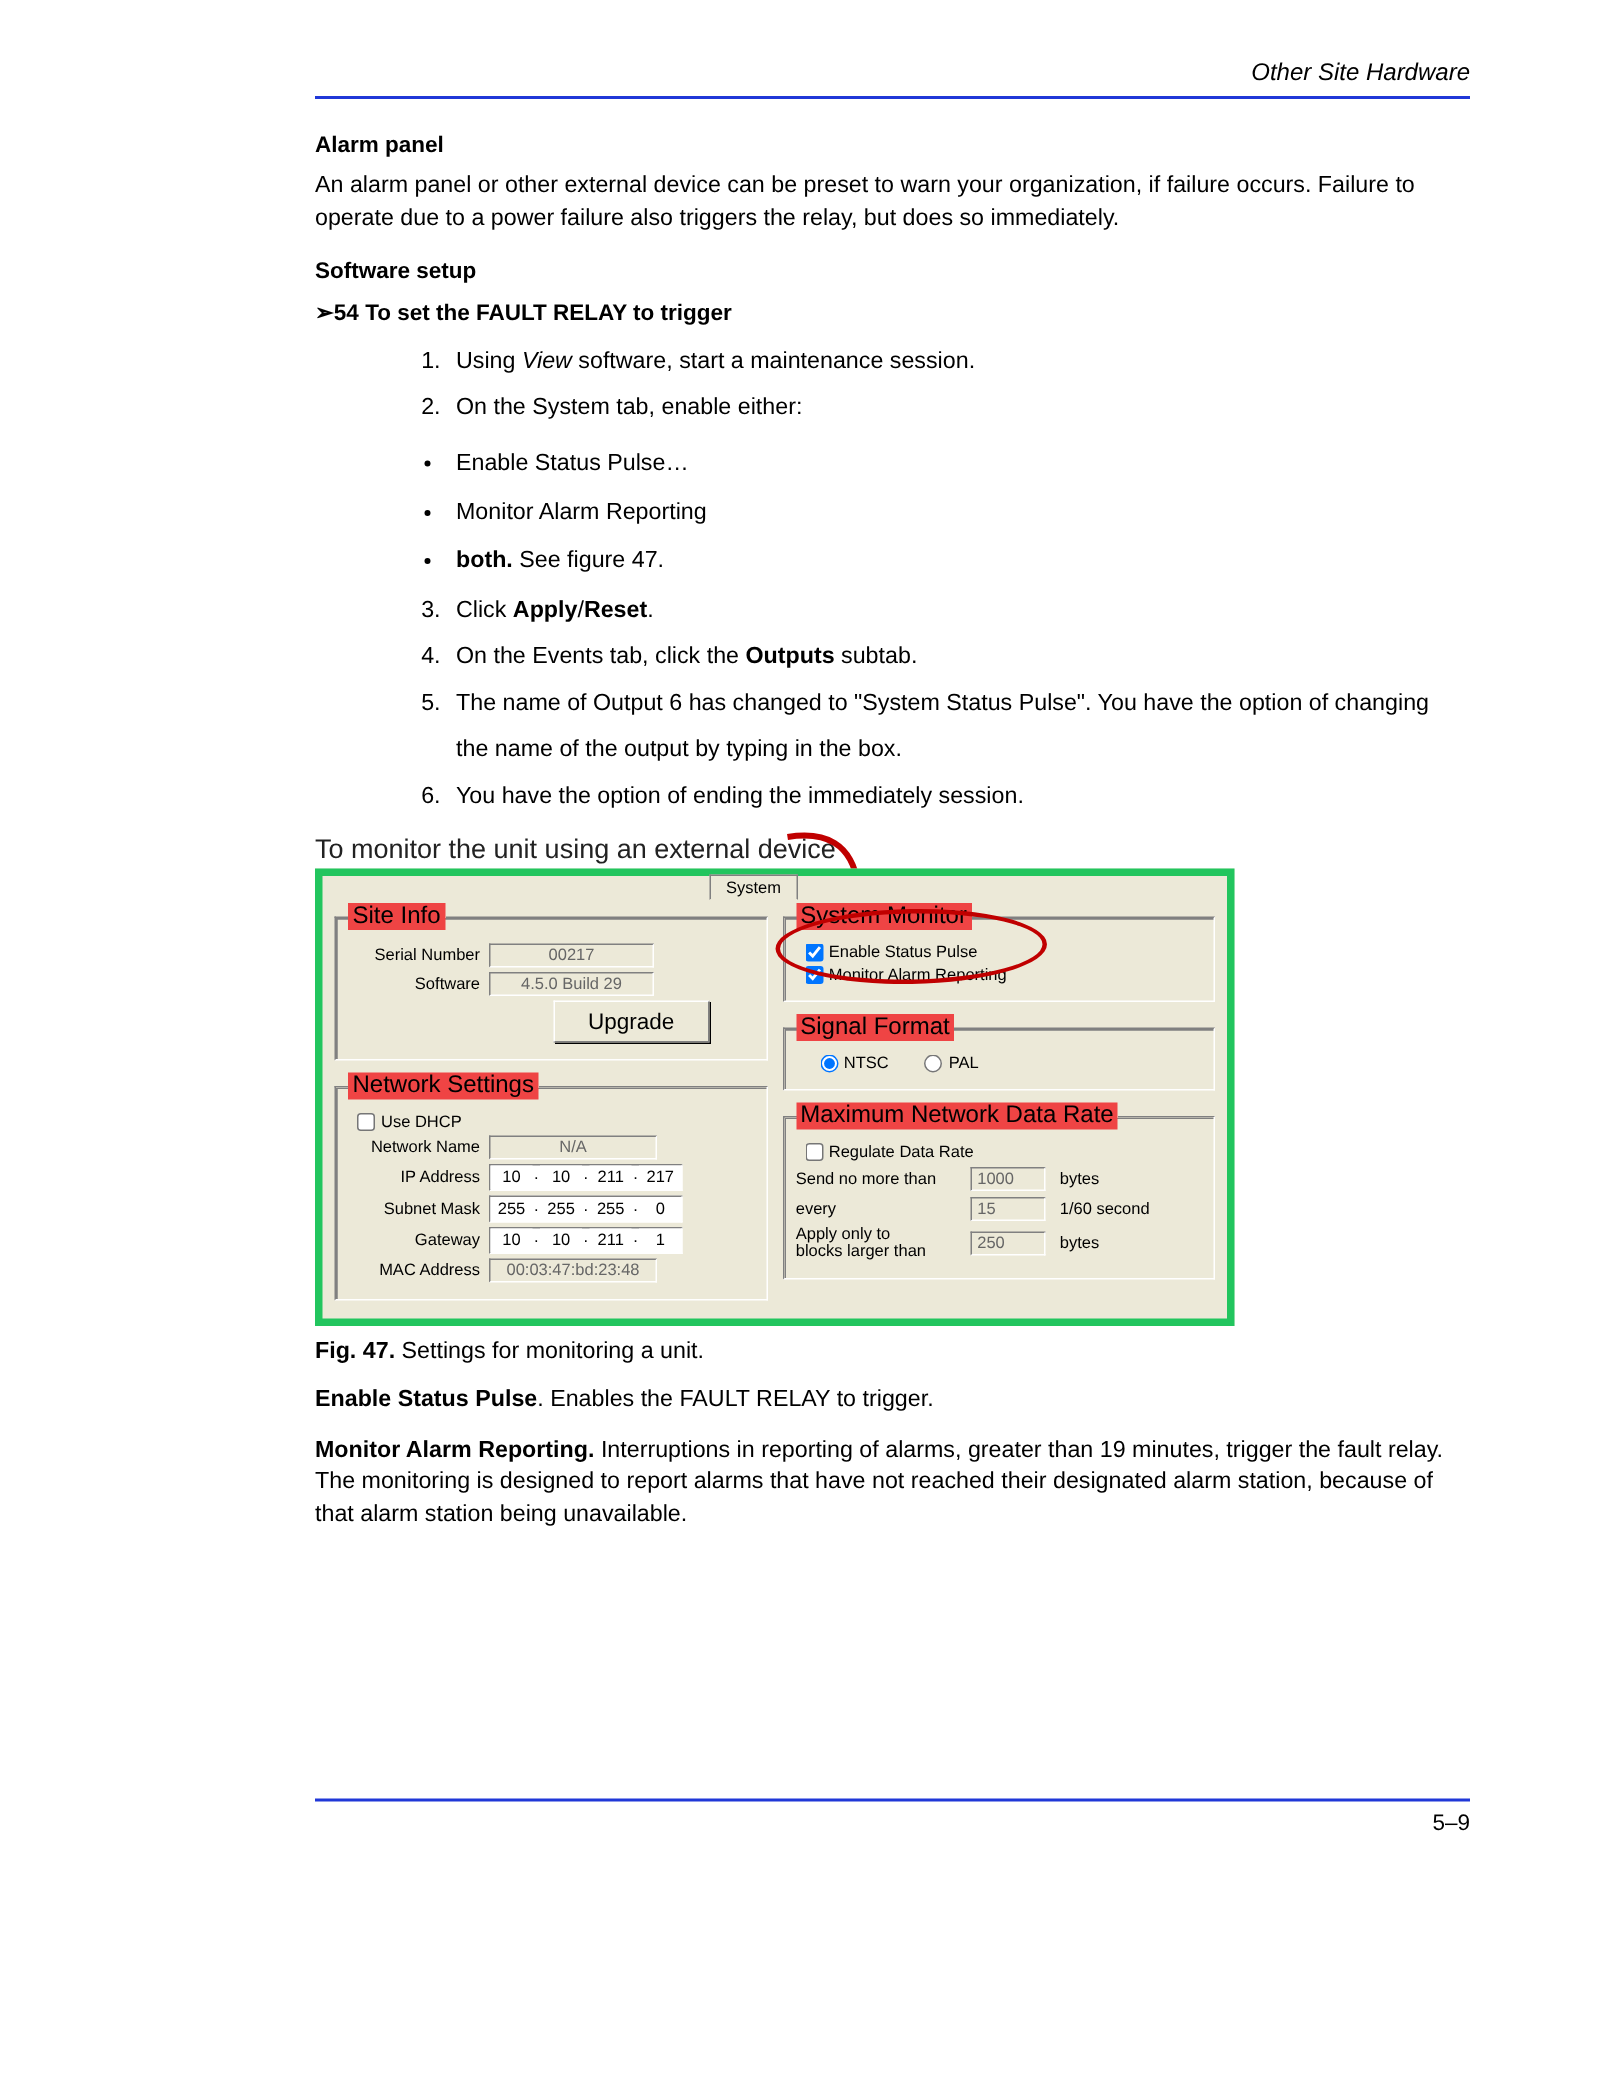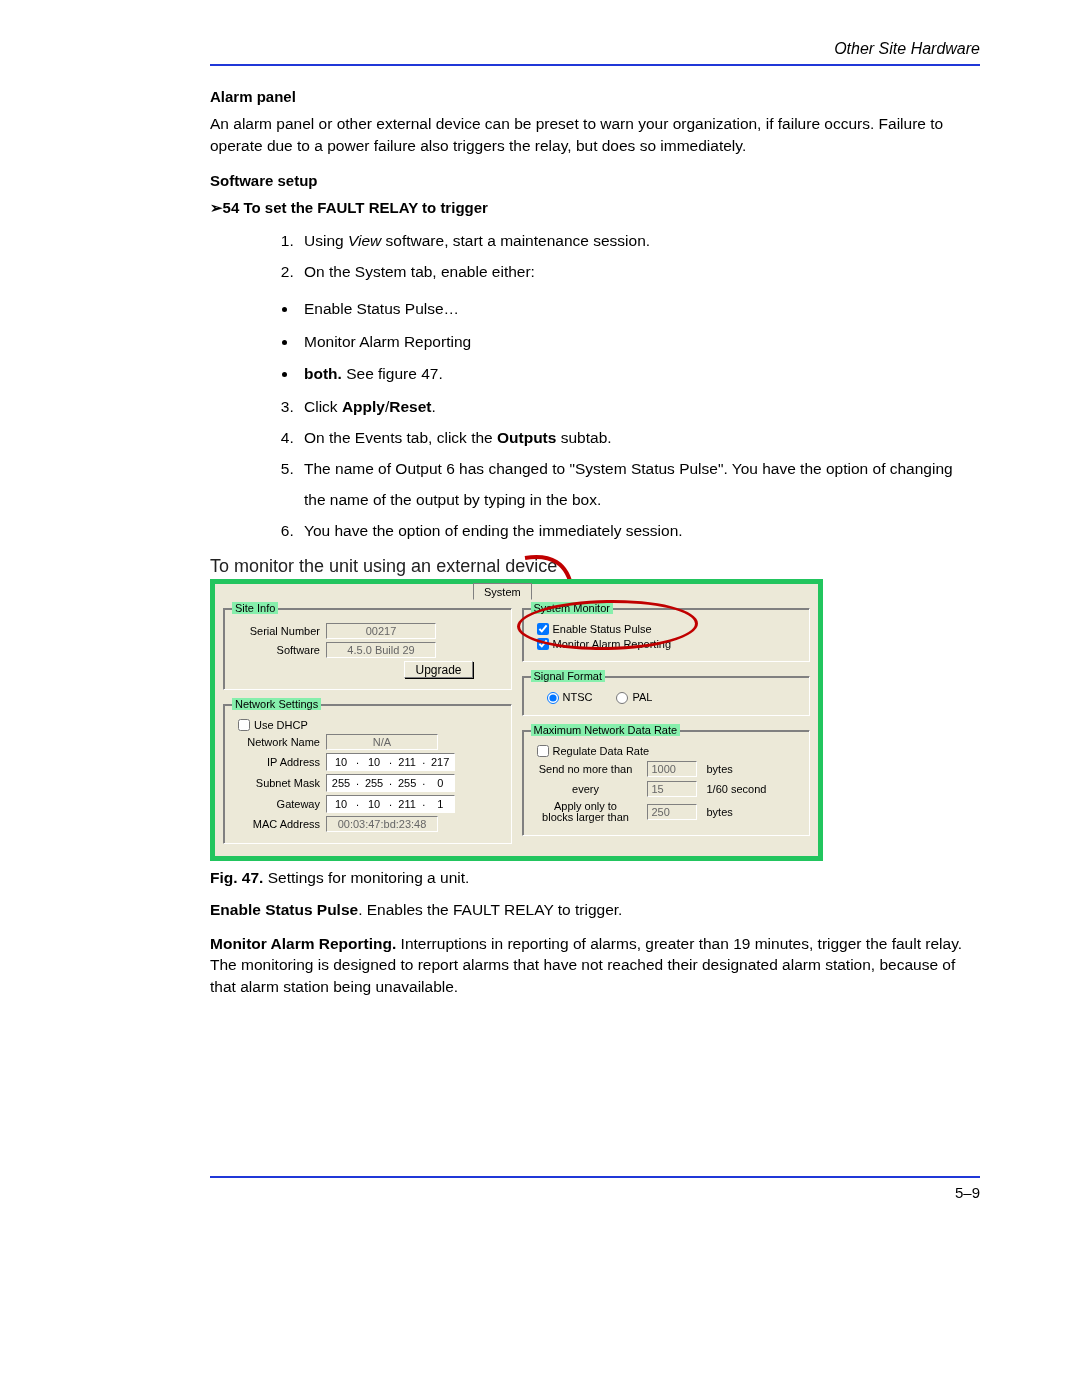--- a/index.html
+++ b/index.html
@@ -120,23 +120,23 @@
   .col { flex: 1 1 0; }
   fieldset.gb {
     border: 1px solid #fff;
     box-shadow: inset 1px 1px 0 #808080, 1px 1px 0 #808080 inset;
     border-color: #808080 #fff #fff #808080;
     margin: 0 0 8px 0;
     padding: 6px 8px 8px 8px;
     position: relative;
   }
   fieldset.gb legend {
-    font-size: 11px;
+    font-size: 16px;
     padding: 0 3px;
-    background: #86efac;
+    background: #ef4444;
   }
   .row-field {
     display: flex;
     align-items: center;
     margin: 3px 0;
   }
   .row-field label.fl {
     flex: 0 0 88px;
     text-align: right;
     padding-right: 6px;
@@ -152,23 +152,23 @@
     box-sizing: border-box;
     text-align: center;
   }
   .txt-ro { background: #ece9d8; color: #666; }
   .btn {
     border: 1px solid #808080;
     border-top-color: #fff;
     border-left-color: #fff;
     background: #ece9d8;
     box-shadow: 1px 1px 0 #000;
-    font-size: 12px;
-    padding: 1px 10px;
-    height: 17px;
+    font-size: 15px;
+    padding: 1px 22px;
+    height: 28px;
   }
   .ipseg {
     width: 28px;
     text-align: center;
   }
   .ipdots { padding: 0 1px; }
   input[type=checkbox], input[type=radio] {
     margin: 0 4px 0 0;
     vertical-align: middle;
     width: 12px; height: 12px;
@@ -179,21 +179,21 @@
     align-items: center;
   }
   .rad-row { gap: 24px; padding-left: 10px; }
   .sm-field {
     display: flex;
     align-items: center;
     margin: 4px 0;
   }
   .sm-field label.sl {
     flex: 0 0 110px;
-    text-align: center;
+    text-align: left;
     padding-right: 6px;
   }
   .sm-field .unit {
     padding-left: 10px;
   }
   .circle-highlight {
     position: absolute;
     border: 3px solid #c00000;
     border-radius: 50% / 50%;
     width: 175px;

